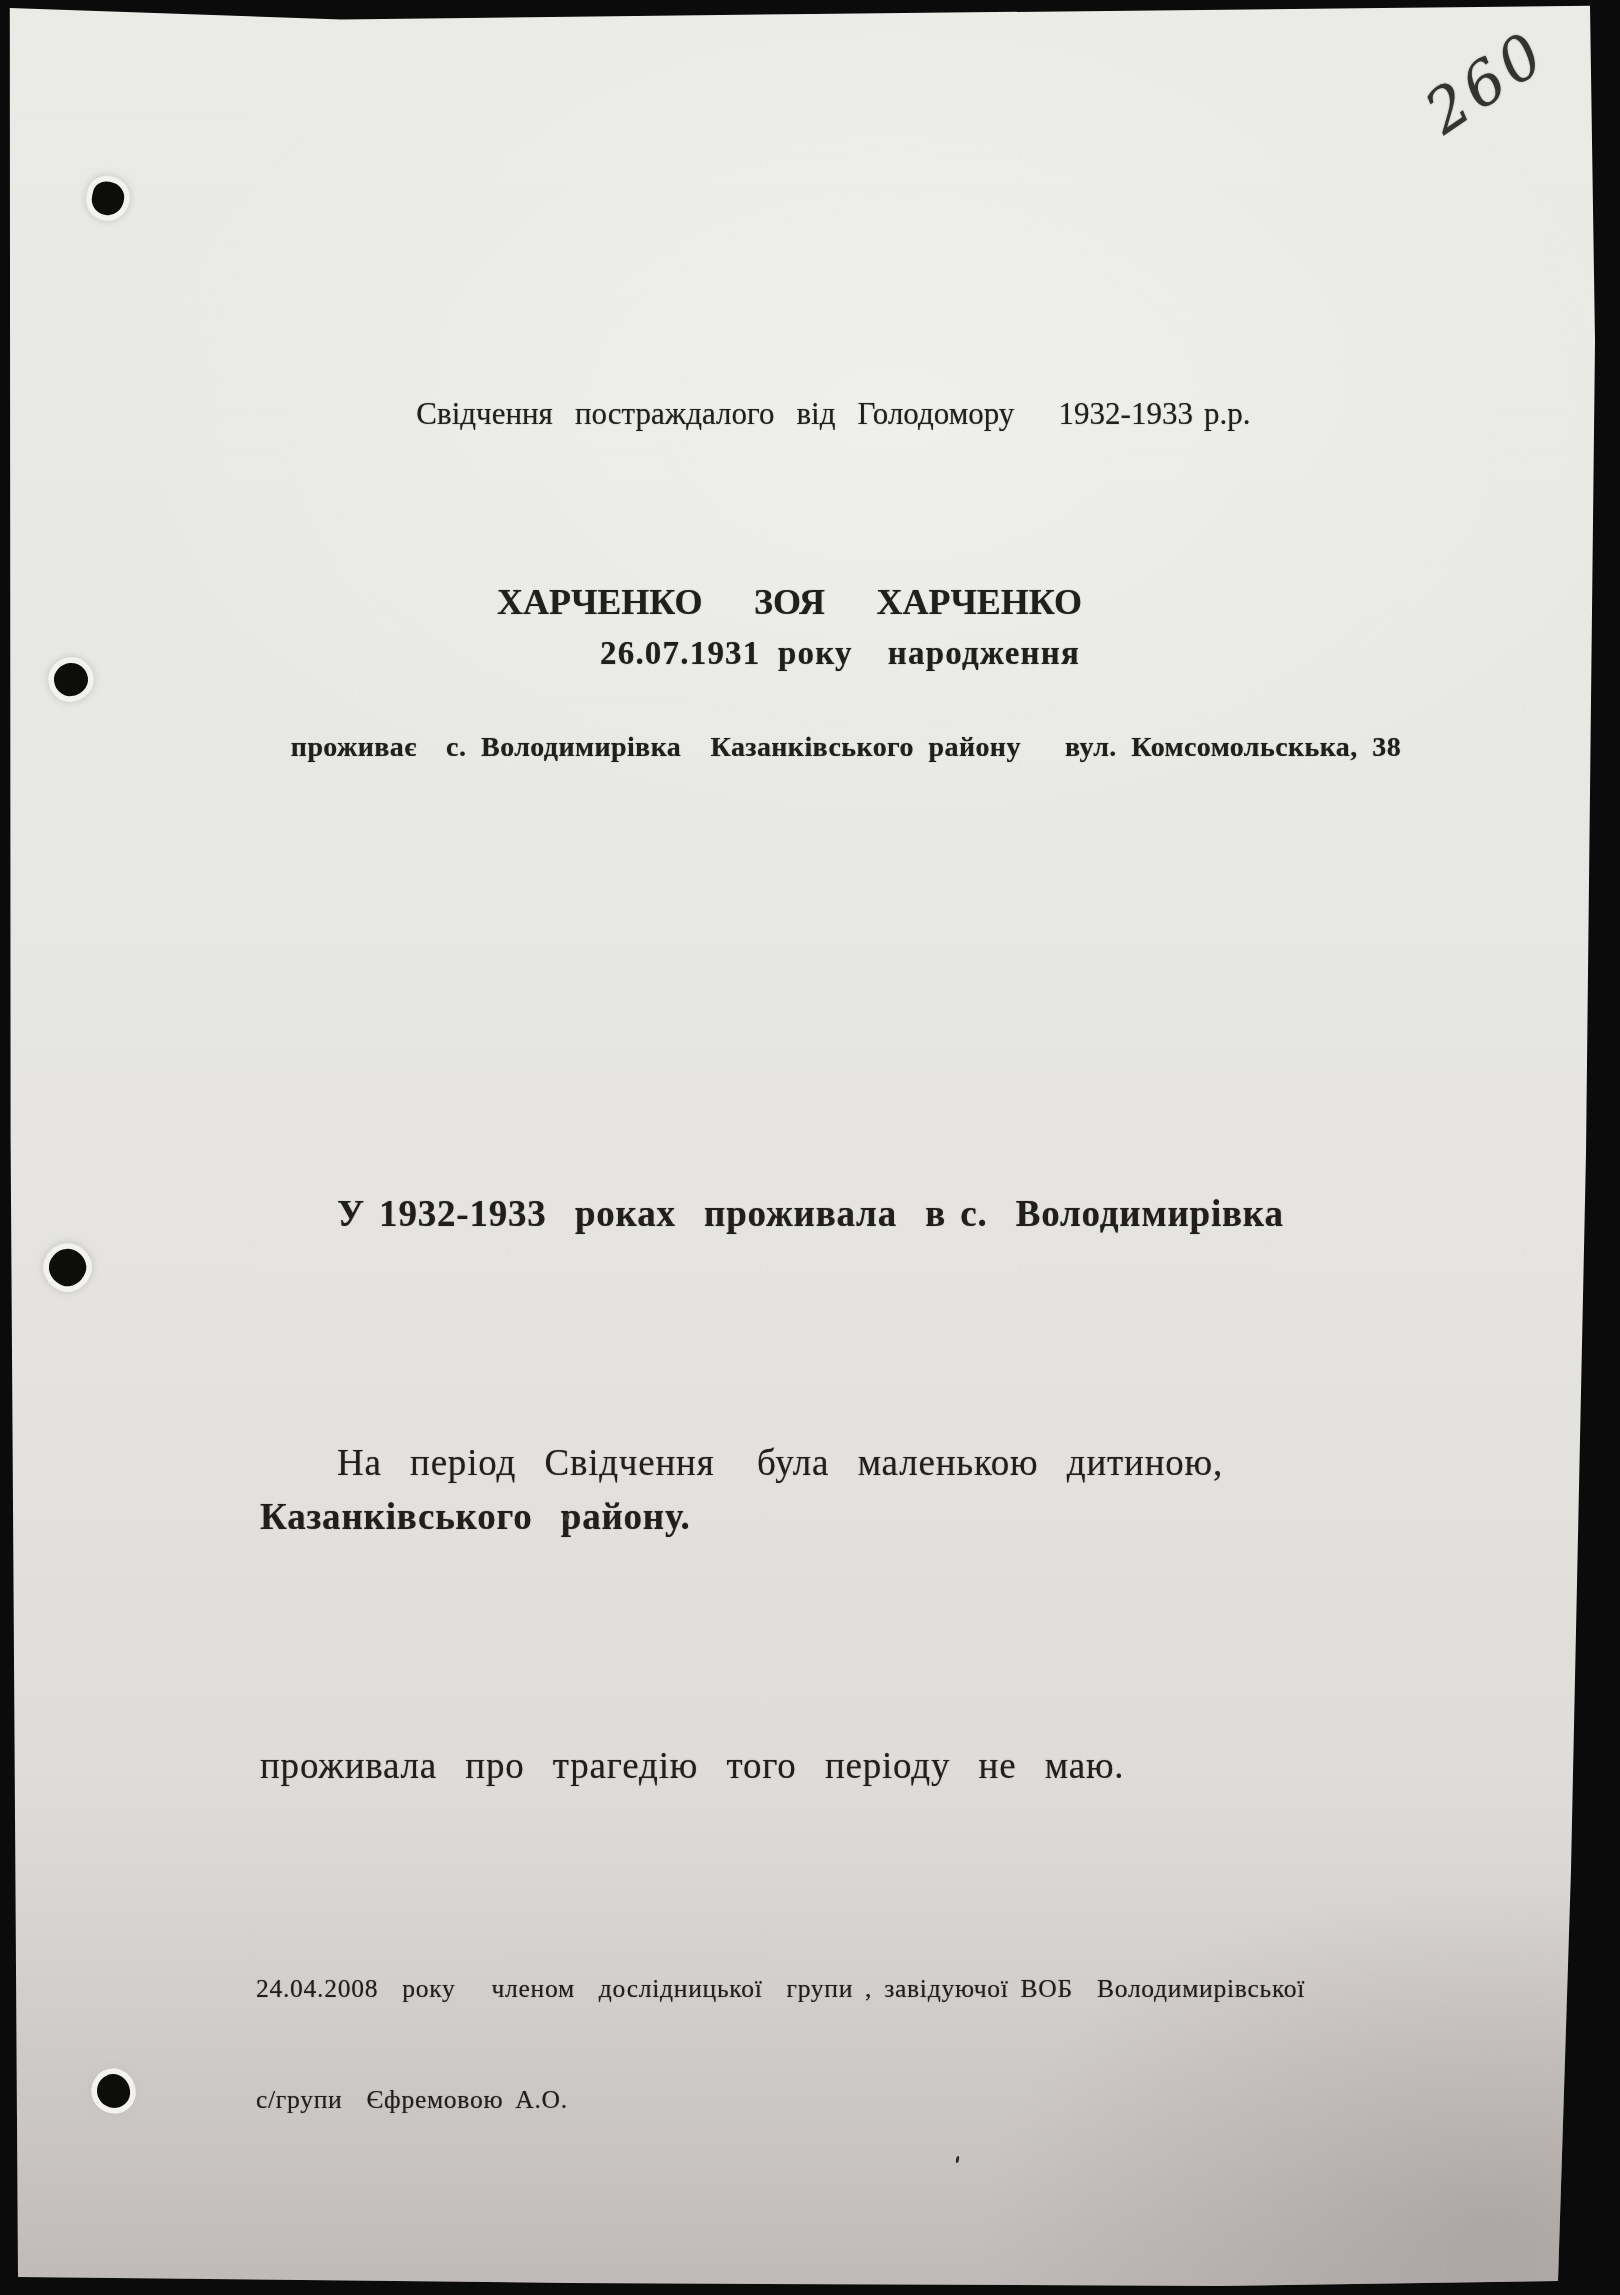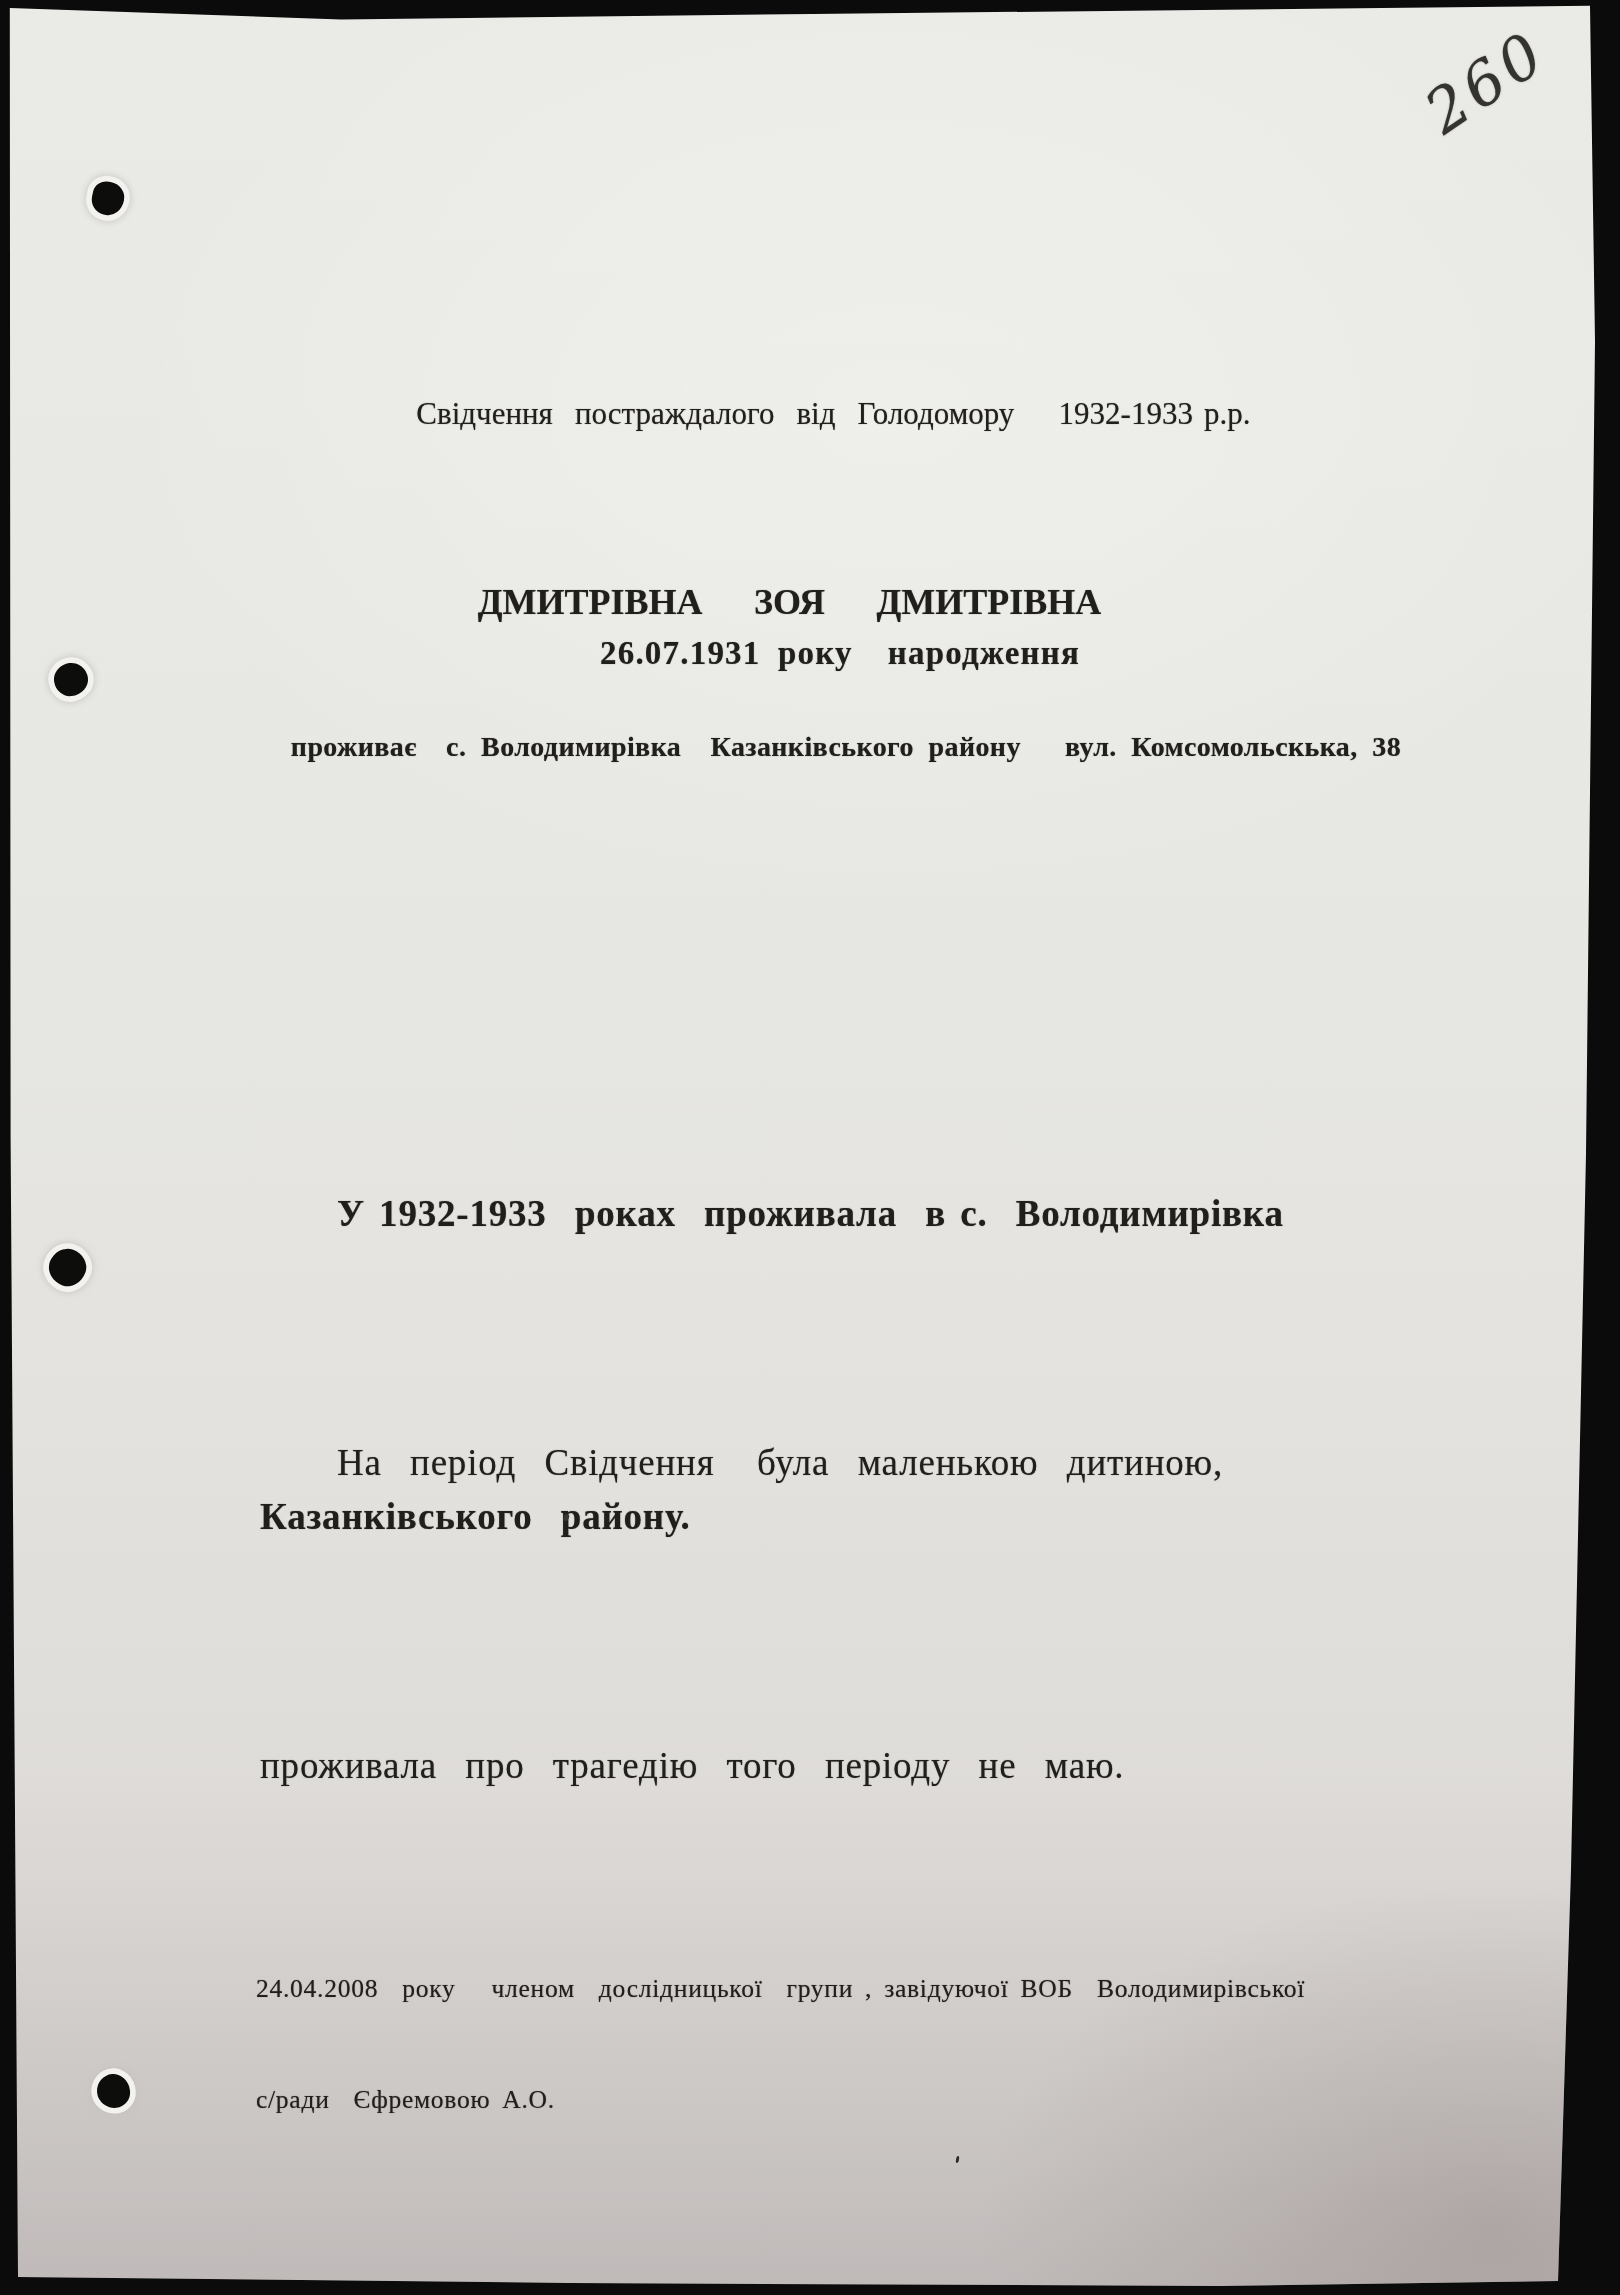--- a/index.html
+++ b/index.html
@@ -143,37 +143,37 @@
 
   <div class="hole hole-1"></div>
   <div class="hole hole-2"></div>
   <div class="hole hole-3"></div>
   <div class="hole hole-4"></div>
 
   <div class="handwritten-number">260</div>
 
   <div class="txt centered title-line">Свідчення  постраждалого  від  Голодомору    1932-1933 р.р.</div>
 
-  <div class="txt centered witness-name">ДМИТРІВНА   ЗОЯ   ДМИТРІВНА</div>
+  <div class="txt centered witness-name">ХАРЧЕНКО   ЗОЯ   ХАРЧЕНКО</div>
   <div class="txt centered birth-line">26.07.1931 року  народження</div>
 
   <div class="txt centered residence-line">проживає  с. Володимирівка  Казанківського району   вул. Комсомольскька, 38</div>
 
   <div class="txt body-para para-1">
     <div class="line-indent">У 1932-1933  роках  проживала  в с.  Володимирівка</div>
     <div>Казанківського  району.</div>
   </div>
 
   <div class="txt body-para para-2">
     <div class="line-indent">На  період  Свідчення   була  маленькою  дитиною,</div>
     <div>проживала  про  трагедію  того  періоду  не  маю.</div>
   </div>
 
   <div class="txt footer-block">
     <div>24.04.2008  року   членом  дослідницької  групи , завідуючої ВОБ  Володимирівської</div>
-    <div>с/ради  Єфремовою А.О.</div>
+    <div>с/групи  Єфремовою А.О.</div>
   </div>
 
   <div class="speck speck-1"></div>
   <div class="speck speck-2"></div>
 
 </div>
 
 
 </body></html>

